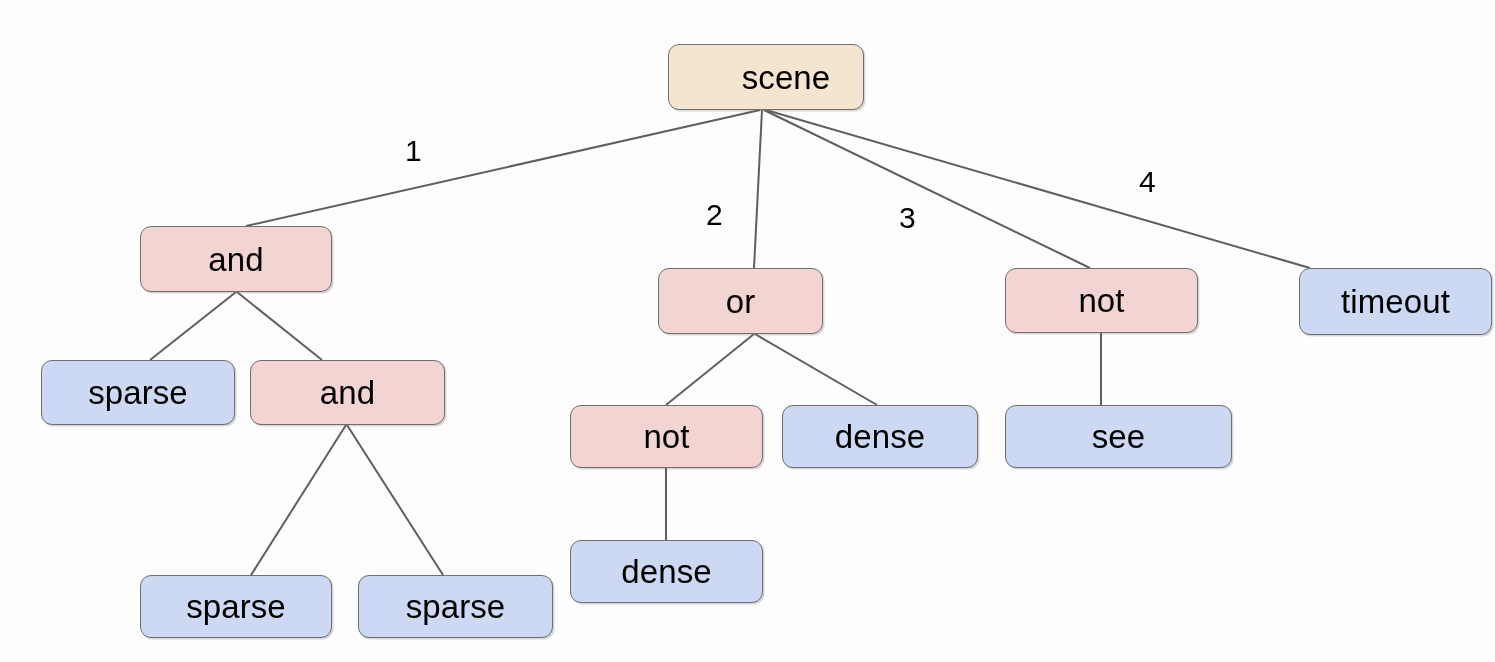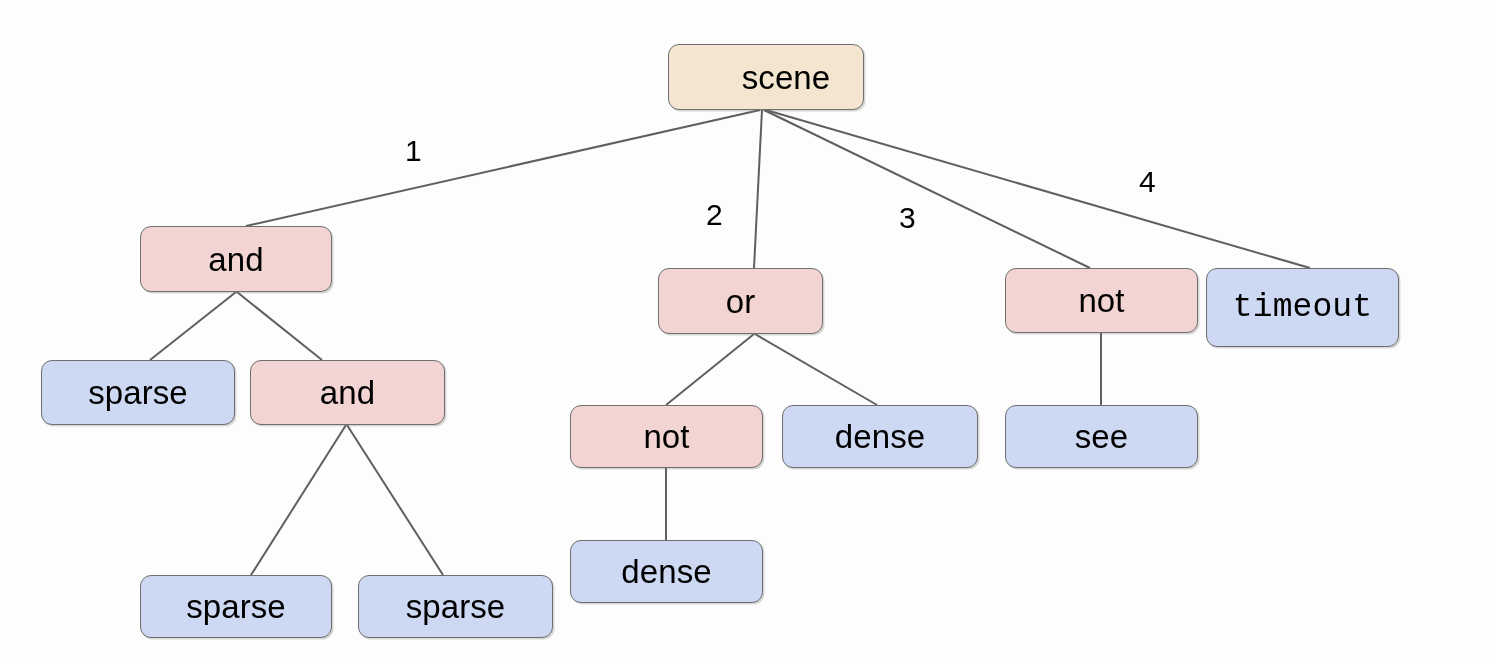--- a/index.html
+++ b/index.html
@@ -75,36 +75,36 @@
       </div>
       <div class="node fill-pink" style="left: 140px; top: 226px; width: 192px; height: 66px;">
         <span>and</span>
       </div>
       <div class="node fill-pink" style="left: 658px; top: 268px; width: 165px; height: 66px;">
         <span>or</span>
       </div>
       <div class="node fill-pink" style="left: 1005px; top: 268px; width: 193px; height: 65px;">
         <span>not</span>
       </div>
-      <div class="node fill-blue" style="left: 1206px; top: 268px; width: 193px; height: 79px; font-family: Liberation Mono, monospace;">
+      <div class="node fill-blue" style="left: 1299px; top: 268px; width: 193px; height: 67px;">
         <span>timeout</span>
       </div>
       <div class="node fill-blue" style="left: 41px; top: 360px; width: 194px; height: 65px;">
         <span>sparse</span>
       </div>
       <div class="node fill-pink" style="left: 250px; top: 360px; width: 195px; height: 65px;">
         <span>and</span>
       </div>
       <div class="node fill-pink" style="left: 570px; top: 405px; width: 193px; height: 63px;">
         <span>not</span>
       </div>
       <div class="node fill-blue" style="left: 782px; top: 405px; width: 196px; height: 63px;">
         <span>dense</span>
       </div>
-      <div class="node fill-blue" style="left: 1005px; top: 405px; width: 193px; height: 63px;">
+      <div class="node fill-blue" style="left: 1005px; top: 405px; width: 227px; height: 63px;">
         <span>see</span>
       </div>
       <div class="node fill-blue" style="left: 570px; top: 540px; width: 193px; height: 63px;">
         <span>dense</span>
       </div>
       <div class="node fill-blue" style="left: 140px; top: 575px; width: 192px; height: 63px;">
         <span>sparse</span>
       </div>
       <div class="node fill-blue" style="left: 358px; top: 575px; width: 195px; height: 63px;">
         <span>sparse</span>

